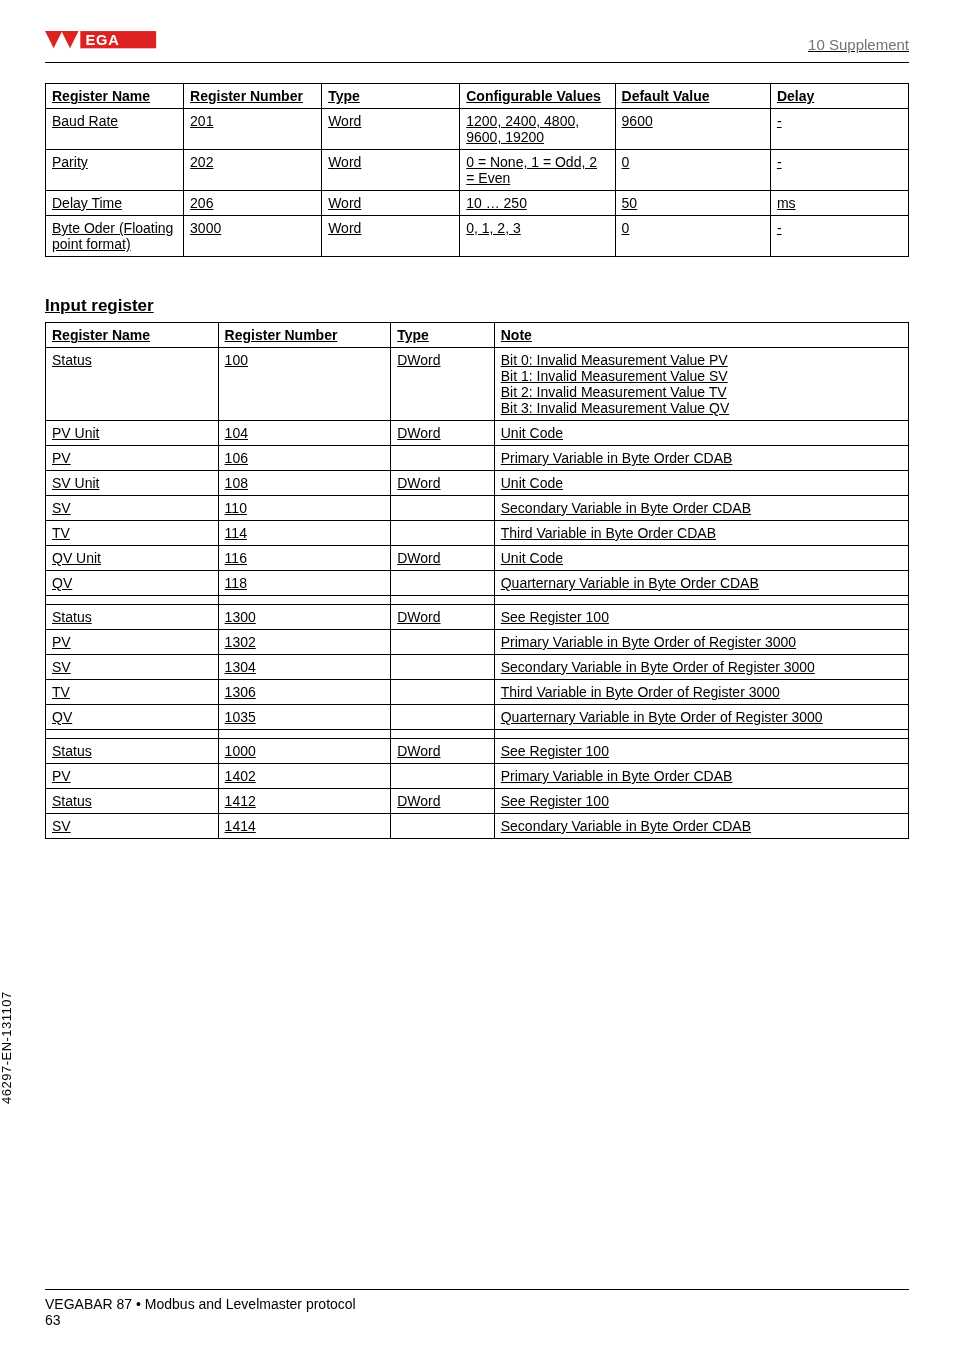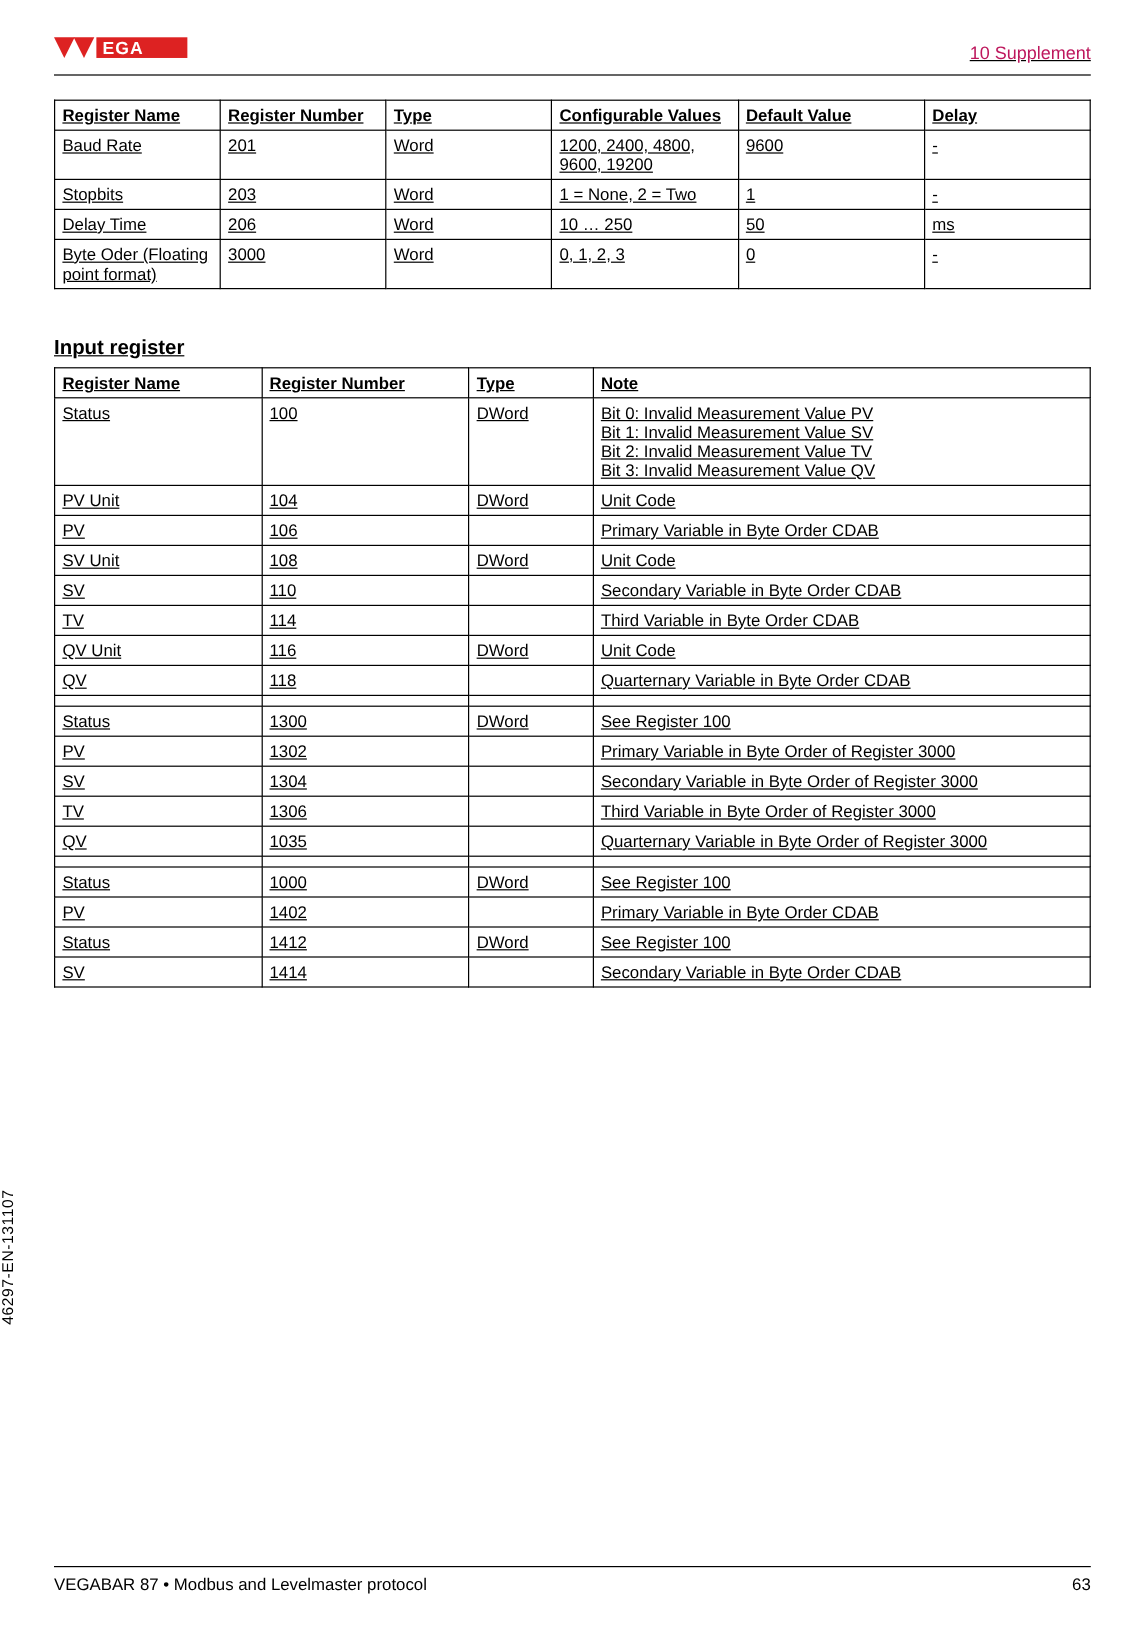--- a/index.html
+++ b/index.html
@@ -25,21 +25,21 @@
     border-bottom: 1px solid #000;
     padding-bottom: 4px;
     margin-bottom: 20px;
   }
   .logo {
     width: 112px;
     height: 28px;
   }
   .supplement {
     font-size: 15px;
-    color: #be185d;
+    color: #737373;
   }
   table.data {
     width: 100%;
     border-collapse: collapse;
     margin-bottom: 39px;
     table-layout: fixed;
   }
   table.data th, table.data td {
     border: 1px solid #000;
     padding: 4px 6px;
@@ -64,20 +64,21 @@
   .footer {
     position: absolute;
     bottom: 26px;
     left: 45px;
     right: 45px;
     border-top: 1px solid #000;
     padding-top: 6px;
     display: flex;
     justify-content: space-between;
     font-size: 14px;
+    flex-direction: column;
   }
   .sideid {
     position: absolute;
     left: 14px;
     bottom: 250px;
     transform: rotate(-90deg);
     transform-origin: left bottom;
     font-size: 13px;
     letter-spacing: 0.5px;
     color: #000;
@@ -132,25 +133,25 @@
     <tbody id="t1body">
         <tr>
           <td>Baud Rate</td>
           <td>201</td>
           <td>Word</td>
           <td>1200, 2400, 4800, 9600, 19200</td>
           <td>9600</td>
           <td>-</td>
         </tr>
         <tr>
-          <td>Stopbits</td>
-          <td>203</td>
+          <td>Parity</td>
+          <td>202</td>
           <td>Word</td>
-          <td>1 = None, 2 = Two</td>
-          <td>1</td>
+          <td>0 = None, 1 = Odd, 2 = Even</td>
+          <td>0</td>
           <td>-</td>
         </tr>
         <tr>
           <td>Delay Time</td>
           <td>206</td>
           <td>Word</td>
           <td>10 … 250</td>
           <td>50</td>
           <td>ms</td>
         </tr>

